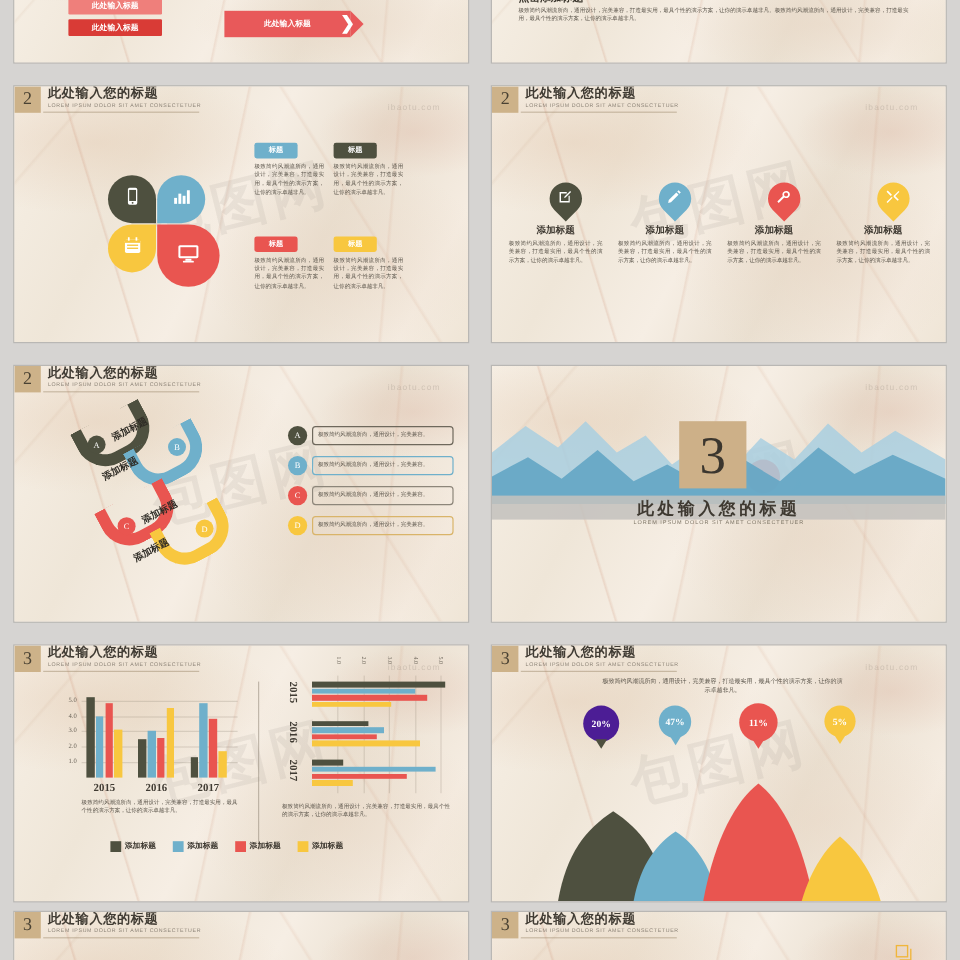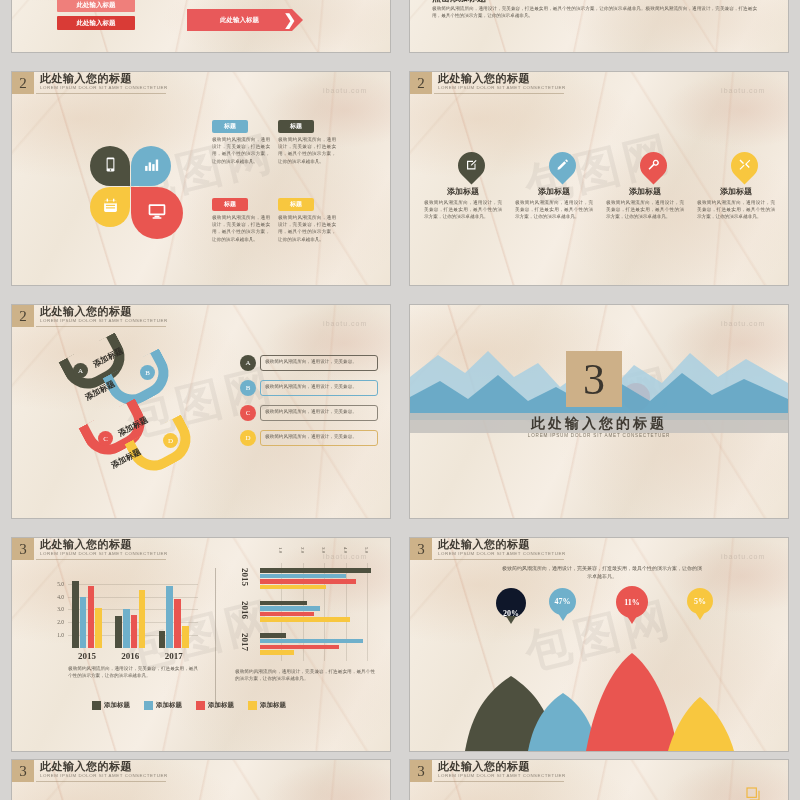--- a/index.html
+++ b/index.html
@@ -549,21 +549,21 @@
       <div class="htxt">
         <div class="htitle">此处输入您的标题</div>
         <div class="hsub">LOREM IPSUM DOLOR SIT AMET CONSECTETUER</div>
       </div>
     </div>
     <div class="hrule" style="width:130px;"></div>
     <div class="wm2">ibaotu.com</div>
 
     <div class="para" style="position:absolute;left:92px;top:27px;width:200px;text-align:center;font-size:5px;line-height:8px;">极致简约风潮流所向，通用设计，完美兼容，打造最实用，最具个性的演示方案，让你的演示卓越非凡。</div>
 
-    <div class="pin" style="left:86px;top:50px;background:#0f172a;color:#4e503f;align-items:flex-end;">
+    <div class="pin" style="left:76px;top:50px;background:#4c1d95;color:#4e503f;">
       <span style="color:#fff;">20%</span>
     </div>
     <div class="pin" style="left:139px;top:50px;background:#6fb0cb;color:#6fb0cb;width:27px;height:27px;">
       <span style="color:#fff;">47%</span>
     </div>
     <div class="pin" style="left:206px;top:48px;background:#e95550;color:#e95550;width:32px;height:32px;">
       <span style="color:#fff;">11%</span>
     </div>
     <div class="pin" style="left:277px;top:50px;background:#f8c73f;color:#f8c73f;width:26px;height:26px;">
       <span style="color:#fff;">5%</span>

